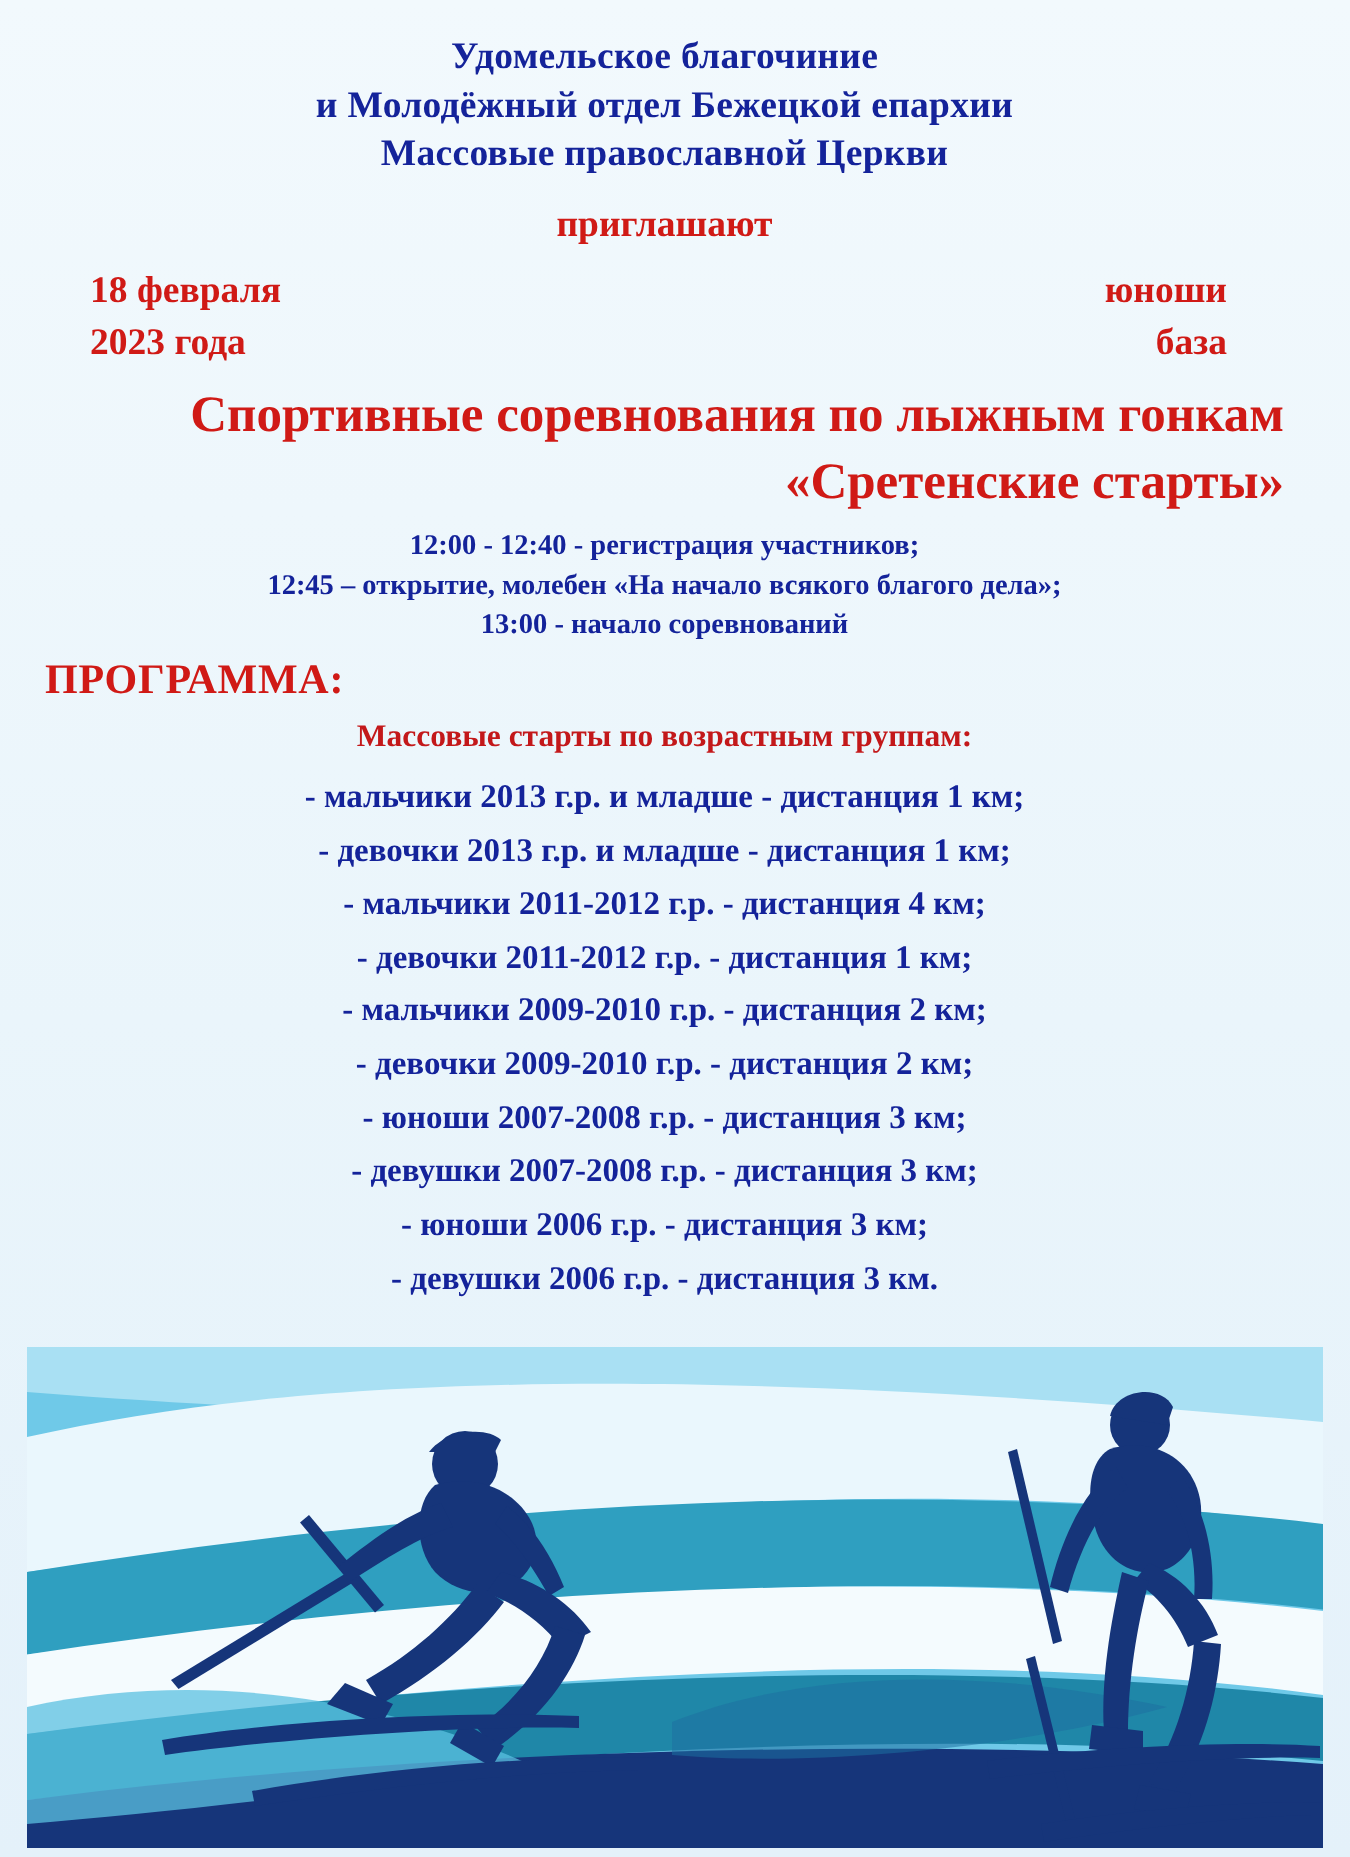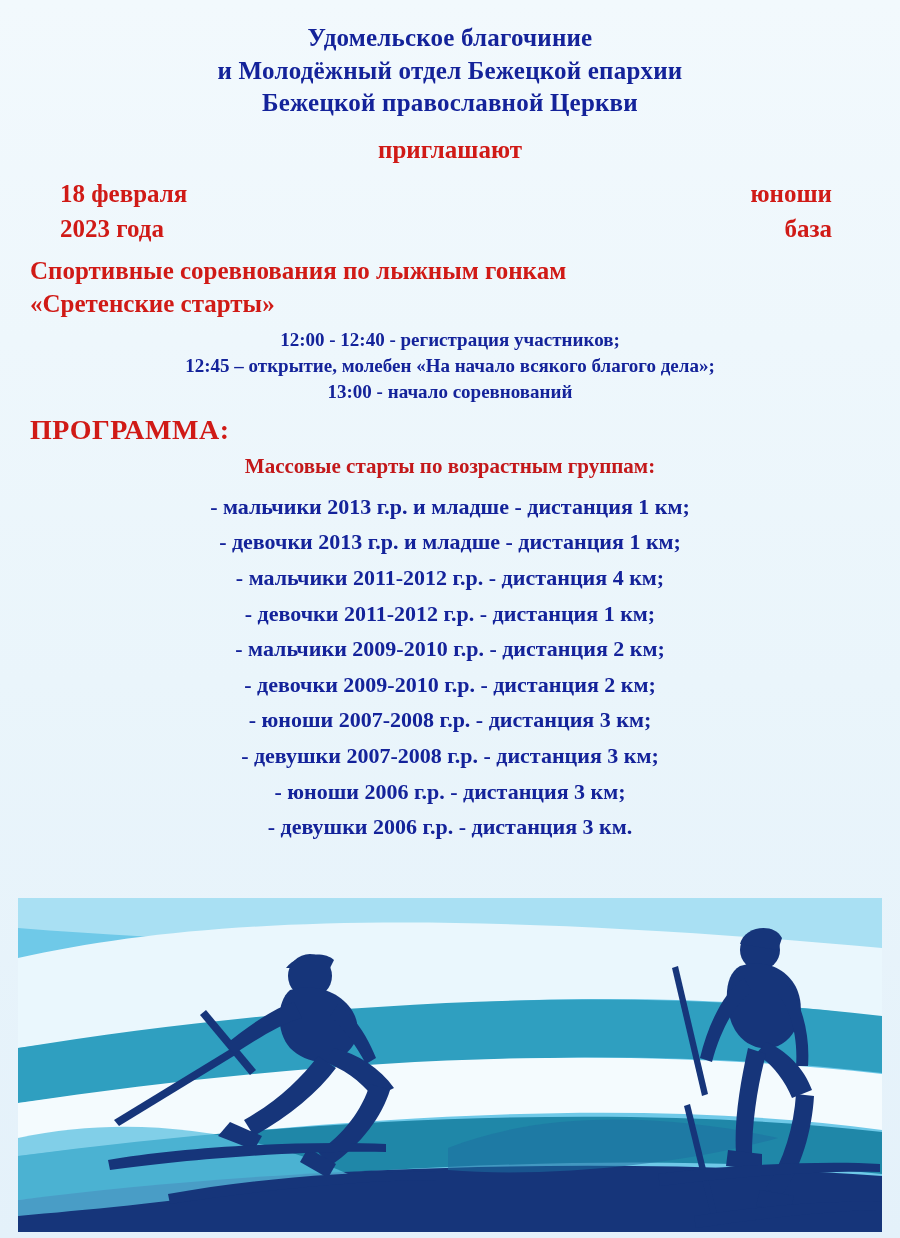--- a/index.html
+++ b/index.html
@@ -18,21 +18,21 @@
     overflow: hidden;
     background: linear-gradient(180deg, #f2f9fd 0%, #eaf5fb 55%, #e4f1fa 100%);
   }
   
   .text-area {
     position: absolute;
     left: 0;
     top: 0;
     width: 900px;
     height: 900px;
-    padding: 22px 30px 0 30px;
+    padding: 22px 44px 0 30px;
     box-sizing: border-box;
   }
   .org-line {
     text-align: center;
     color: #14239a;
     font-weight: bold;
     font-size: 25px;
     line-height: 1.30;
     letter-spacing: 0.2px;
   }
@@ -58,24 +58,24 @@
     top: 0;
     text-align: left;
   }
   .datebar .right {
     position: absolute;
     right: 38px;
     top: 0;
     text-align: right;
   }
   .event-title {
-    text-align: left;
-    color: #d01a16;
-    font-weight: bold;
-    font-size: 25px;
+    text-align: right;
+    color: #d01a16;
+    font-weight: bold;
+    font-size: 34px;
     line-height: 1.35;
     margin-top: 6px;
   }
   .schedule {
     text-align: center;
     color: #14239a;
     font-weight: bold;
     font-size: 19px;
     line-height: 1.38;
     margin-top: 6px;
@@ -126,21 +126,21 @@
 </head>
 <body>
 
 <div class="poster">
 
   <div class="text-area">
 
     <div>
       <div class="org-line">Удомельское  благочиние</div>
       <div class="org-line">и Молодёжный отдел Бежецкой епархии</div>
-      <div class="org-line">Бежецкой православной Церкви</div>
+      <div class="org-line">Массовые православной Церкви</div>
     </div>
 
     <div class="invite">приглашают</div>
 
     <div class="datebar">
       <div class="left">
         <div>18 февраля</div>
         <div>2023 года</div>
       </div>
       <div class="right">

